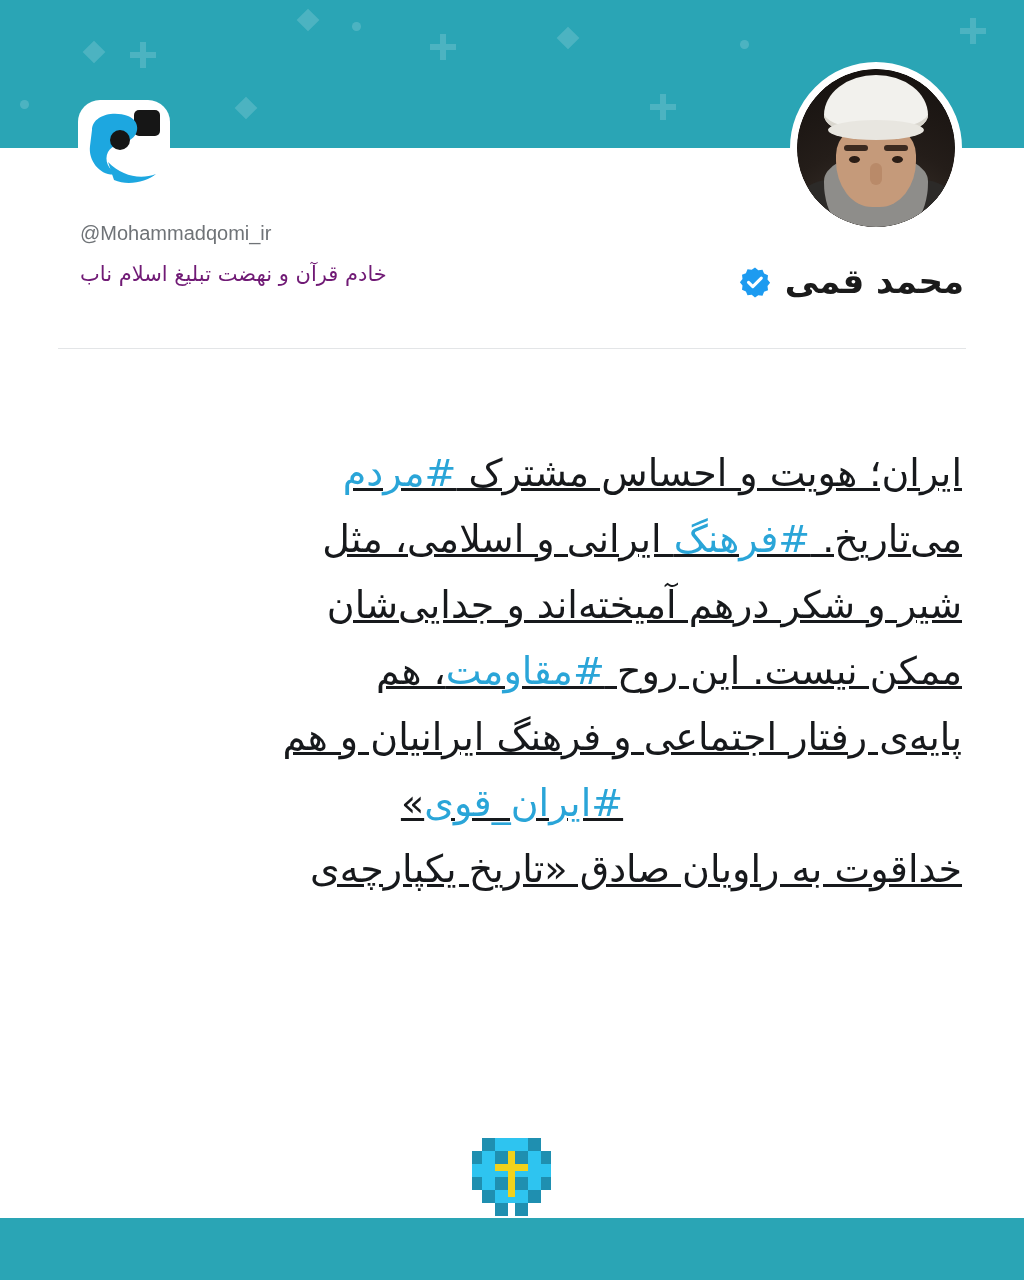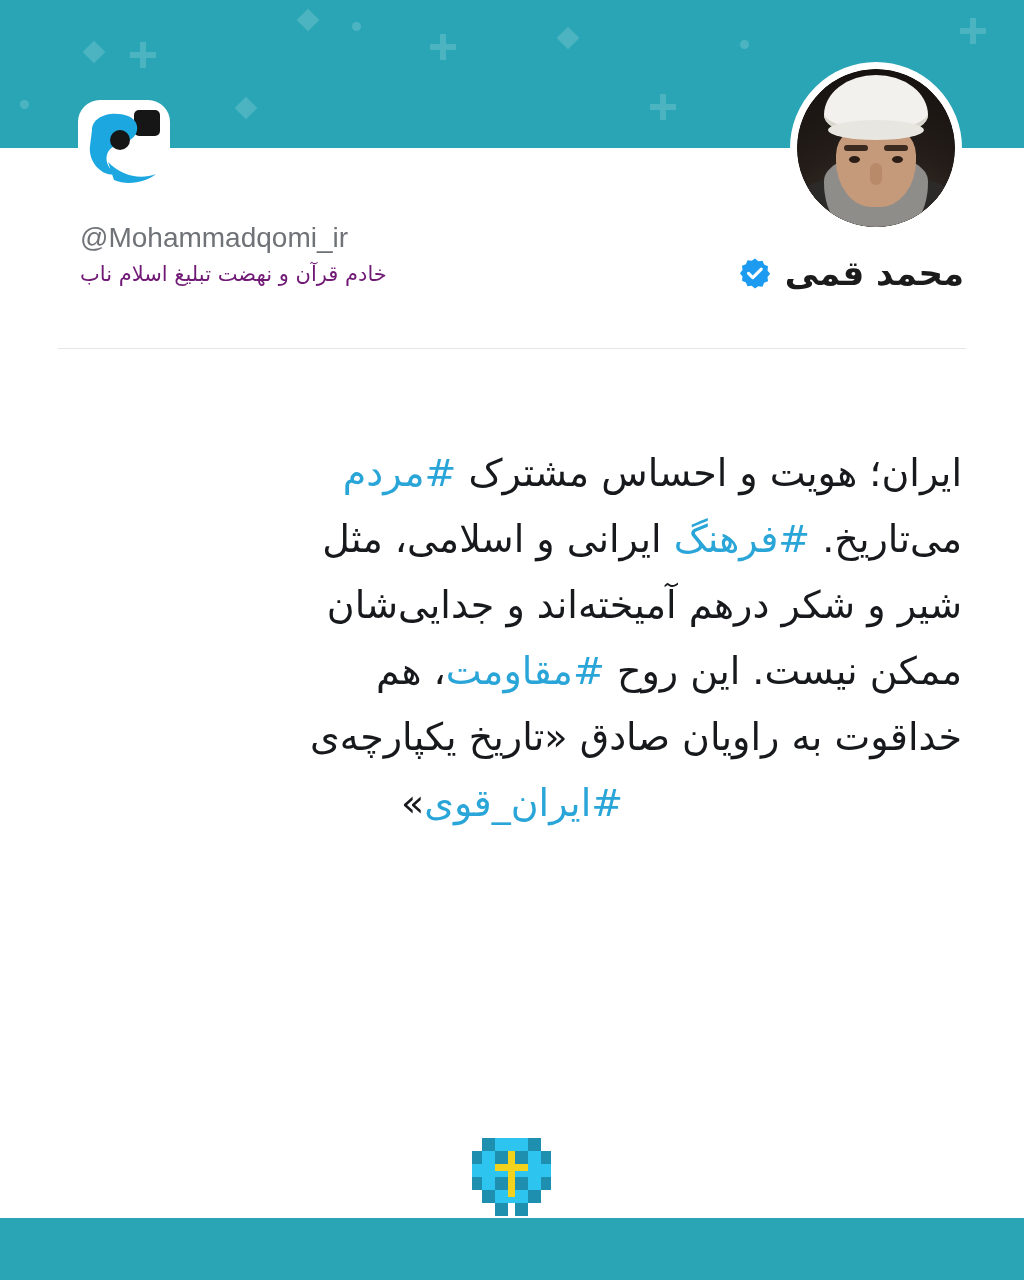--- a/index.html
+++ b/index.html
@@ -176,44 +176,44 @@
     top: 100px;
     left: 78px;
     width: 92px;
     height: 92px;
     z-index: 6;
   }
 
   
   .name-row {
     position: absolute;
-    top: 256px;
+    top: 264px;
     right: 60px;
     display: flex;
-    align-items: center;
+    align-items: flex-end;
     gap: 14px;
     direction: rtl;
   }
   .display-name {
     font-size: 34px;
     font-weight: bold;
     color: #1b1b1b;
     letter-spacing: 0;
     line-height: 1;
   }
   .verified {
     width: 32px;
     height: 32px;
     flex: 0 0 32px;
   }
   .handle {
     position: absolute;
     top: 222px;
     left: 80px;
-    font-size: 28px;
+    font-size: 20px;
     color: #6f7377;
     direction: ltr;
     font-family: "Liberation Sans", sans-serif;
     text-align: right;
   }
   .bio {
     position: absolute;
     top: 262px;
     left: 80px;
     font-size: 21px;
@@ -242,20 +242,21 @@
     line-height: 66px;
     color: #17191c;
     letter-spacing: -0.2px;
   }
   .tweet-body .tag {
     color: #2aa5d8;
   }
   .tweet-body .line {
     display: block;
     white-space: nowrap;
+    text-decoration: underline;
   }
   .tweet-body .line.center {
     text-align: center;
   }
 
   
   .bottom-bar {
     position: absolute;
     bottom: 0;
     left: 0;
@@ -339,22 +340,23 @@
 
   <div class="bio">خادم قرآن و نهضت تبلیغ اسلام ناب</div>
 
   <div class="divider"></div>
 
   <div class="tweet-body" id="tweet-body">
       <span class="line"><span>ایران؛ هویت و احساس مشترک </span><span class="tag">#مردم</span></span>
       <span class="line"><span>می‌تاریخ. </span><span class="tag">#فرهنگ</span><span> ایرانی و اسلامی، مثل</span></span>
       <span class="line"><span>شیر و شکر درهم آمیخته‌اند و جدایی‌شان</span></span>
       <span class="line"><span>ممکن نیست. این روح </span><span class="tag">#مقاومت</span><span>، هم</span></span>
+      <span class="line"><span>پایه‌ی رفتار اجتماعی و فرهنگ ایرانیان و هم</span></span>
+      <span class="line center"><span class="tag">#ایران_قوی</span><span>»</span></span>
       <span class="line"><span>خداقوت به راویان صادق «تاریخ یکپارچه‌ی</span></span>
-      <span class="line center"><span class="tag">#ایران_قوی</span><span>»</span></span>
     </div>
 
   <div class="bottom-icon">
     <svg viewBox="0 0 92 86" width="92" height="86" xmlns="http://www.w3.org/2000/svg">
       <g fill="#1f8fb0">
         <rect x="16" y="6" width="13" height="13"></rect>
         <rect x="62" y="6" width="13" height="13"></rect>
         <rect x="29" y="19" width="13" height="13"></rect>
         <rect x="49" y="19" width="13" height="13"></rect>
         <rect x="6" y="19" width="13" height="13"></rect>

